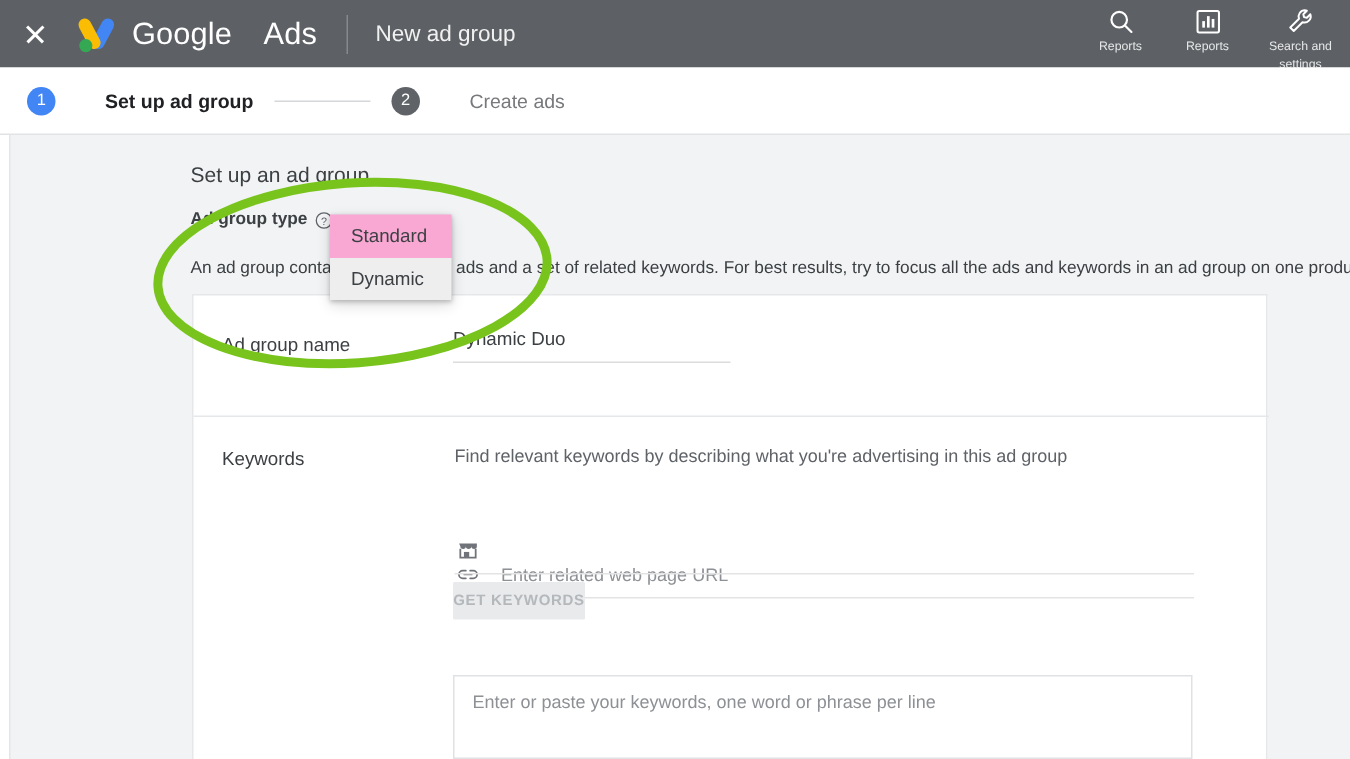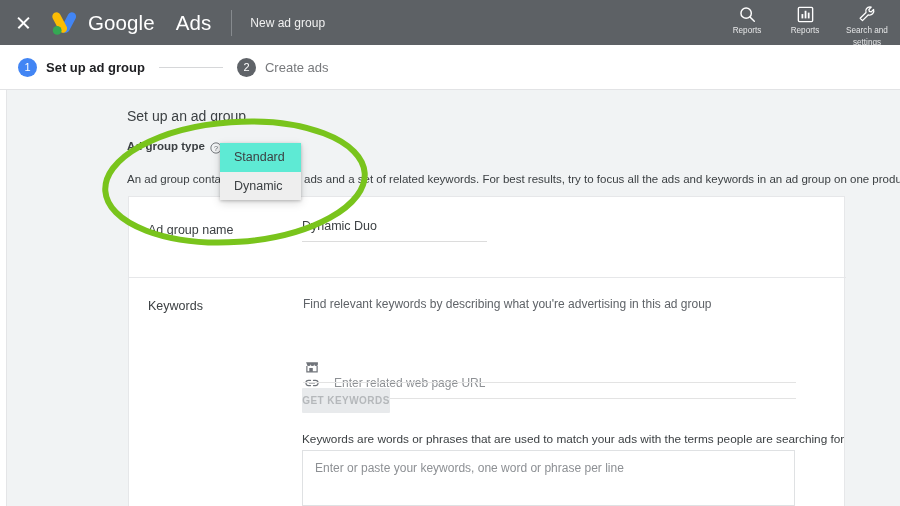--- a/index.html
+++ b/index.html
@@ -33,21 +33,21 @@
 
   .brand {
     margin-left: 9px; color: #ffffff; font-size: 20.5px; letter-spacing: .1px;
     display: flex; gap: 21px; white-space: nowrap;
   }
   .brand .b-google { font-weight: 400; }
   .brand .b-ads { font-weight: 300; }
 
   .vdiv { width: 1px; height: 26px; background: #868a8e; margin: 0 18px 0 20px; }
 
-  .page-sub { color: #f1f1f1; font-size: 12px; font-weight: 400; white-space: nowrap; }
+  .page-sub { color: #f1f1f1; font-size: 15px; font-weight: 400; white-space: nowrap; }
 
   .topbar-right { margin-left: auto; display: flex; align-items: flex-start; height: 45px; padding-top: 4px; }
   .tb-item {
     width: 58px; display: flex; flex-direction: column; align-items: center;
     cursor: pointer; color: #e8eaed; gap: 2px;
   }
   .tb-item.wide { width: 66px; }
   .tb-ico { height: 20px; display: flex; align-items: center; justify-content: center; }
   .tb-label { font-size: 8.2px; line-height: 9.5px; text-align: center; color: #e6e7e8; }
 
@@ -58,21 +58,21 @@
     display: flex; align-items: center; padding-left: 18px;
   }
   .step { display: flex; align-items: center; gap: 9px; cursor: pointer; }
   .step-num {
     width: 19px; height: 19px; border-radius: 50%;
     display: flex; align-items: center; justify-content: center;
     font-size: 11px; color: #ffffff;
   }
   .step-num.active { background: #4285f4; }
   .step-num.inactive { background: #5f6368; }
-  .step-label { font-size: 13px; }
+  .step-label { font-size: 13px; margin-left: 24px; }
   .step-label.active { color: #202124; font-weight: bold; }
   .step-label.inactive { color: #77797c; }
   .step-connector { width: 64px; height: 1px; background: #d6d7d9; margin: 0 14px; }
 
   
   .page {
     position: absolute; left: 0; top: 90px; width: 900px; height: 416px;
     background: #f1f3f4;
   }
   .left-rail {
@@ -94,21 +94,21 @@
   .colon { font-size: 11.5px; color: #3c4043; }
 
   .desc-line {
     position: absolute; left: 127px; top: 173px; width: 760px;
     font-size: 11.5px; color: #3c4043; white-space: nowrap;
   }
 
   
   .dropdown {
     position: absolute; left: 220px; top: 143px; width: 81px; height: 57px;
-    background: #5eead4; box-shadow: 0 1px 3px rgba(0,0,0,.22), 0 3px 9px rgba(0,0,0,.14);
+    background: #f9a8d4; box-shadow: 0 1px 3px rgba(0,0,0,.22), 0 3px 9px rgba(0,0,0,.14);
     z-index: 40;
   }
   .dd-item {
     height: 28.5px; display: flex; align-items: center; padding-left: 14px;
     font-size: 12.5px; color: #3c4043; cursor: pointer; white-space: nowrap;
   }
   .dd-item.hovered { background: #eeeeee; }
 
   
   .card {
@@ -298,21 +298,20 @@
           <path d="M2.6 4.2h14.8v2.3a2.3 2.3 0 0 1-4.6 0 2.3 2.3 0 0 1-4.6 0 2.3 2.3 0 0 1-4.6 0z" fill="#70747a"></path>
           <path d="M3.6 8.6v7.4h12.8V8.6" fill="none" stroke="#70747a" stroke-width="1.5"></path>
           <rect x="6.6" y="11.2" width="4.4" height="4.8" fill="#70747a"></rect>
         </svg>
       </span>
     </div>
   </div>
 
   <button class="get-kw-btn">GET KEYWORDS</button>
 
-  <div class="kw-note">Keywords are words or phrases that are used to match your ads with the terms people are searching for</div>
 
   <textarea class="kw-textarea" placeholder="Enter or paste your keywords, one word or phrase per line" style=""></textarea>
 
   <svg class="annot" viewBox="0 0 900 506">
     <ellipse cx="235" cy="182" rx="130" ry="60" fill="none" stroke="#79c41c" stroke-width="6" transform="rotate(-4 235 182)"></ellipse>
   </svg>
 
 </div>
 
 </body></html>

